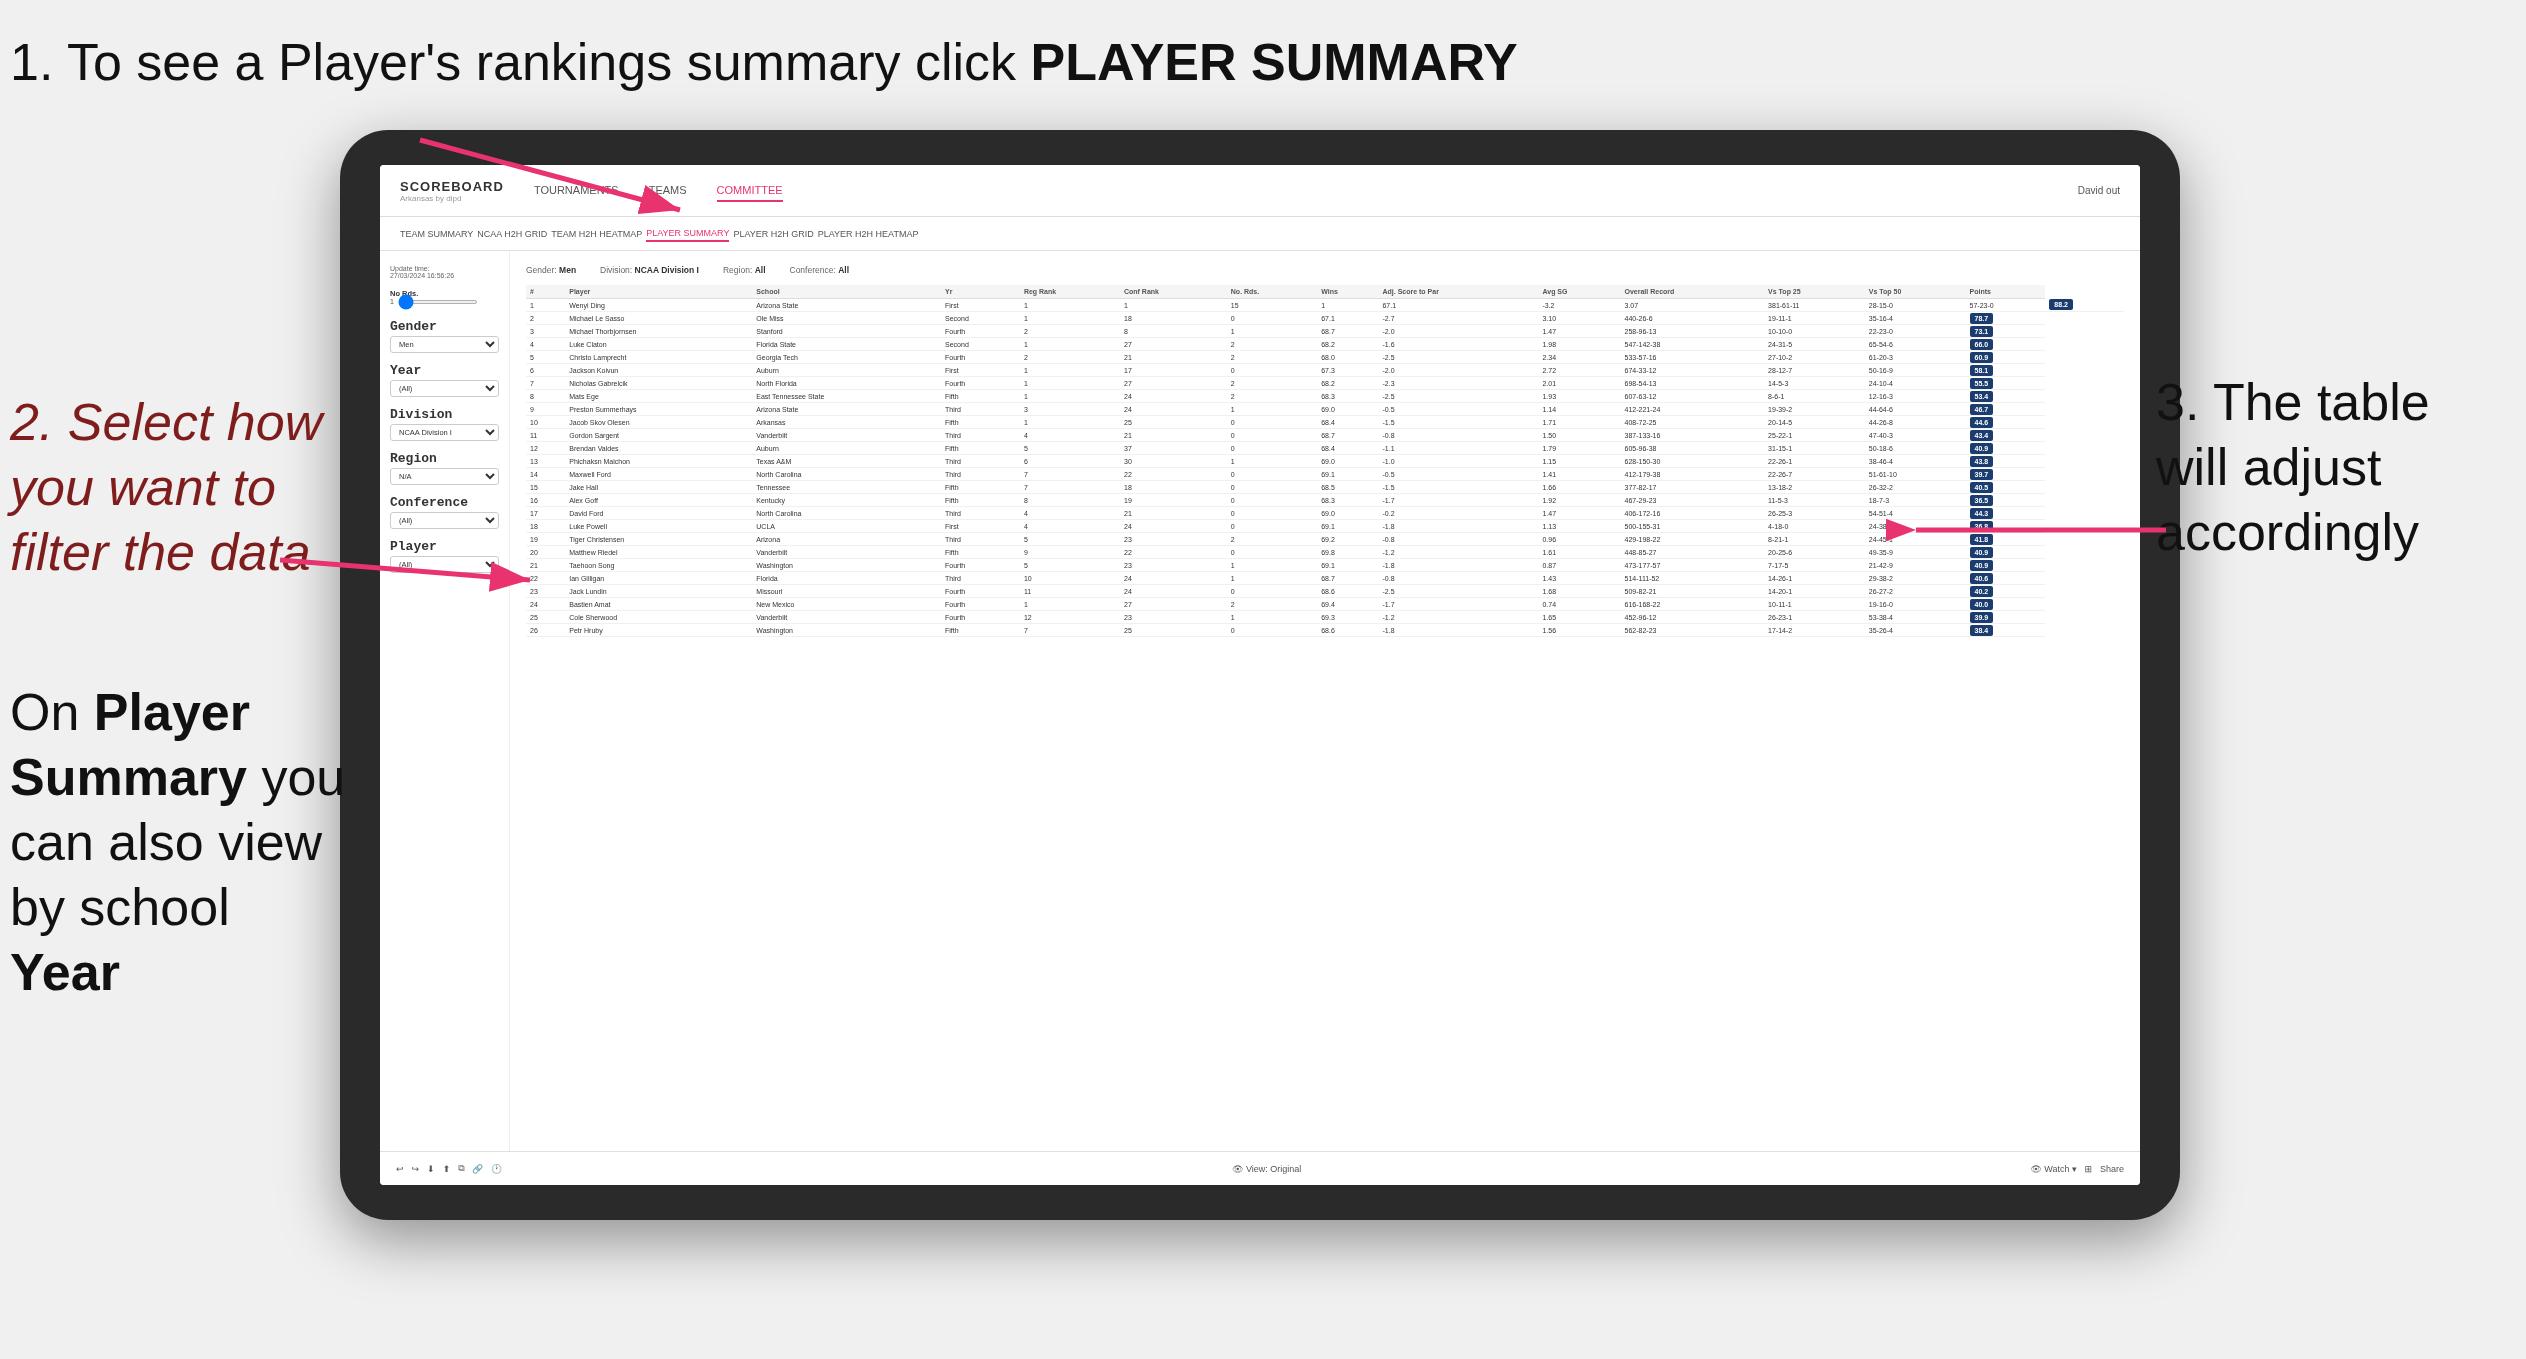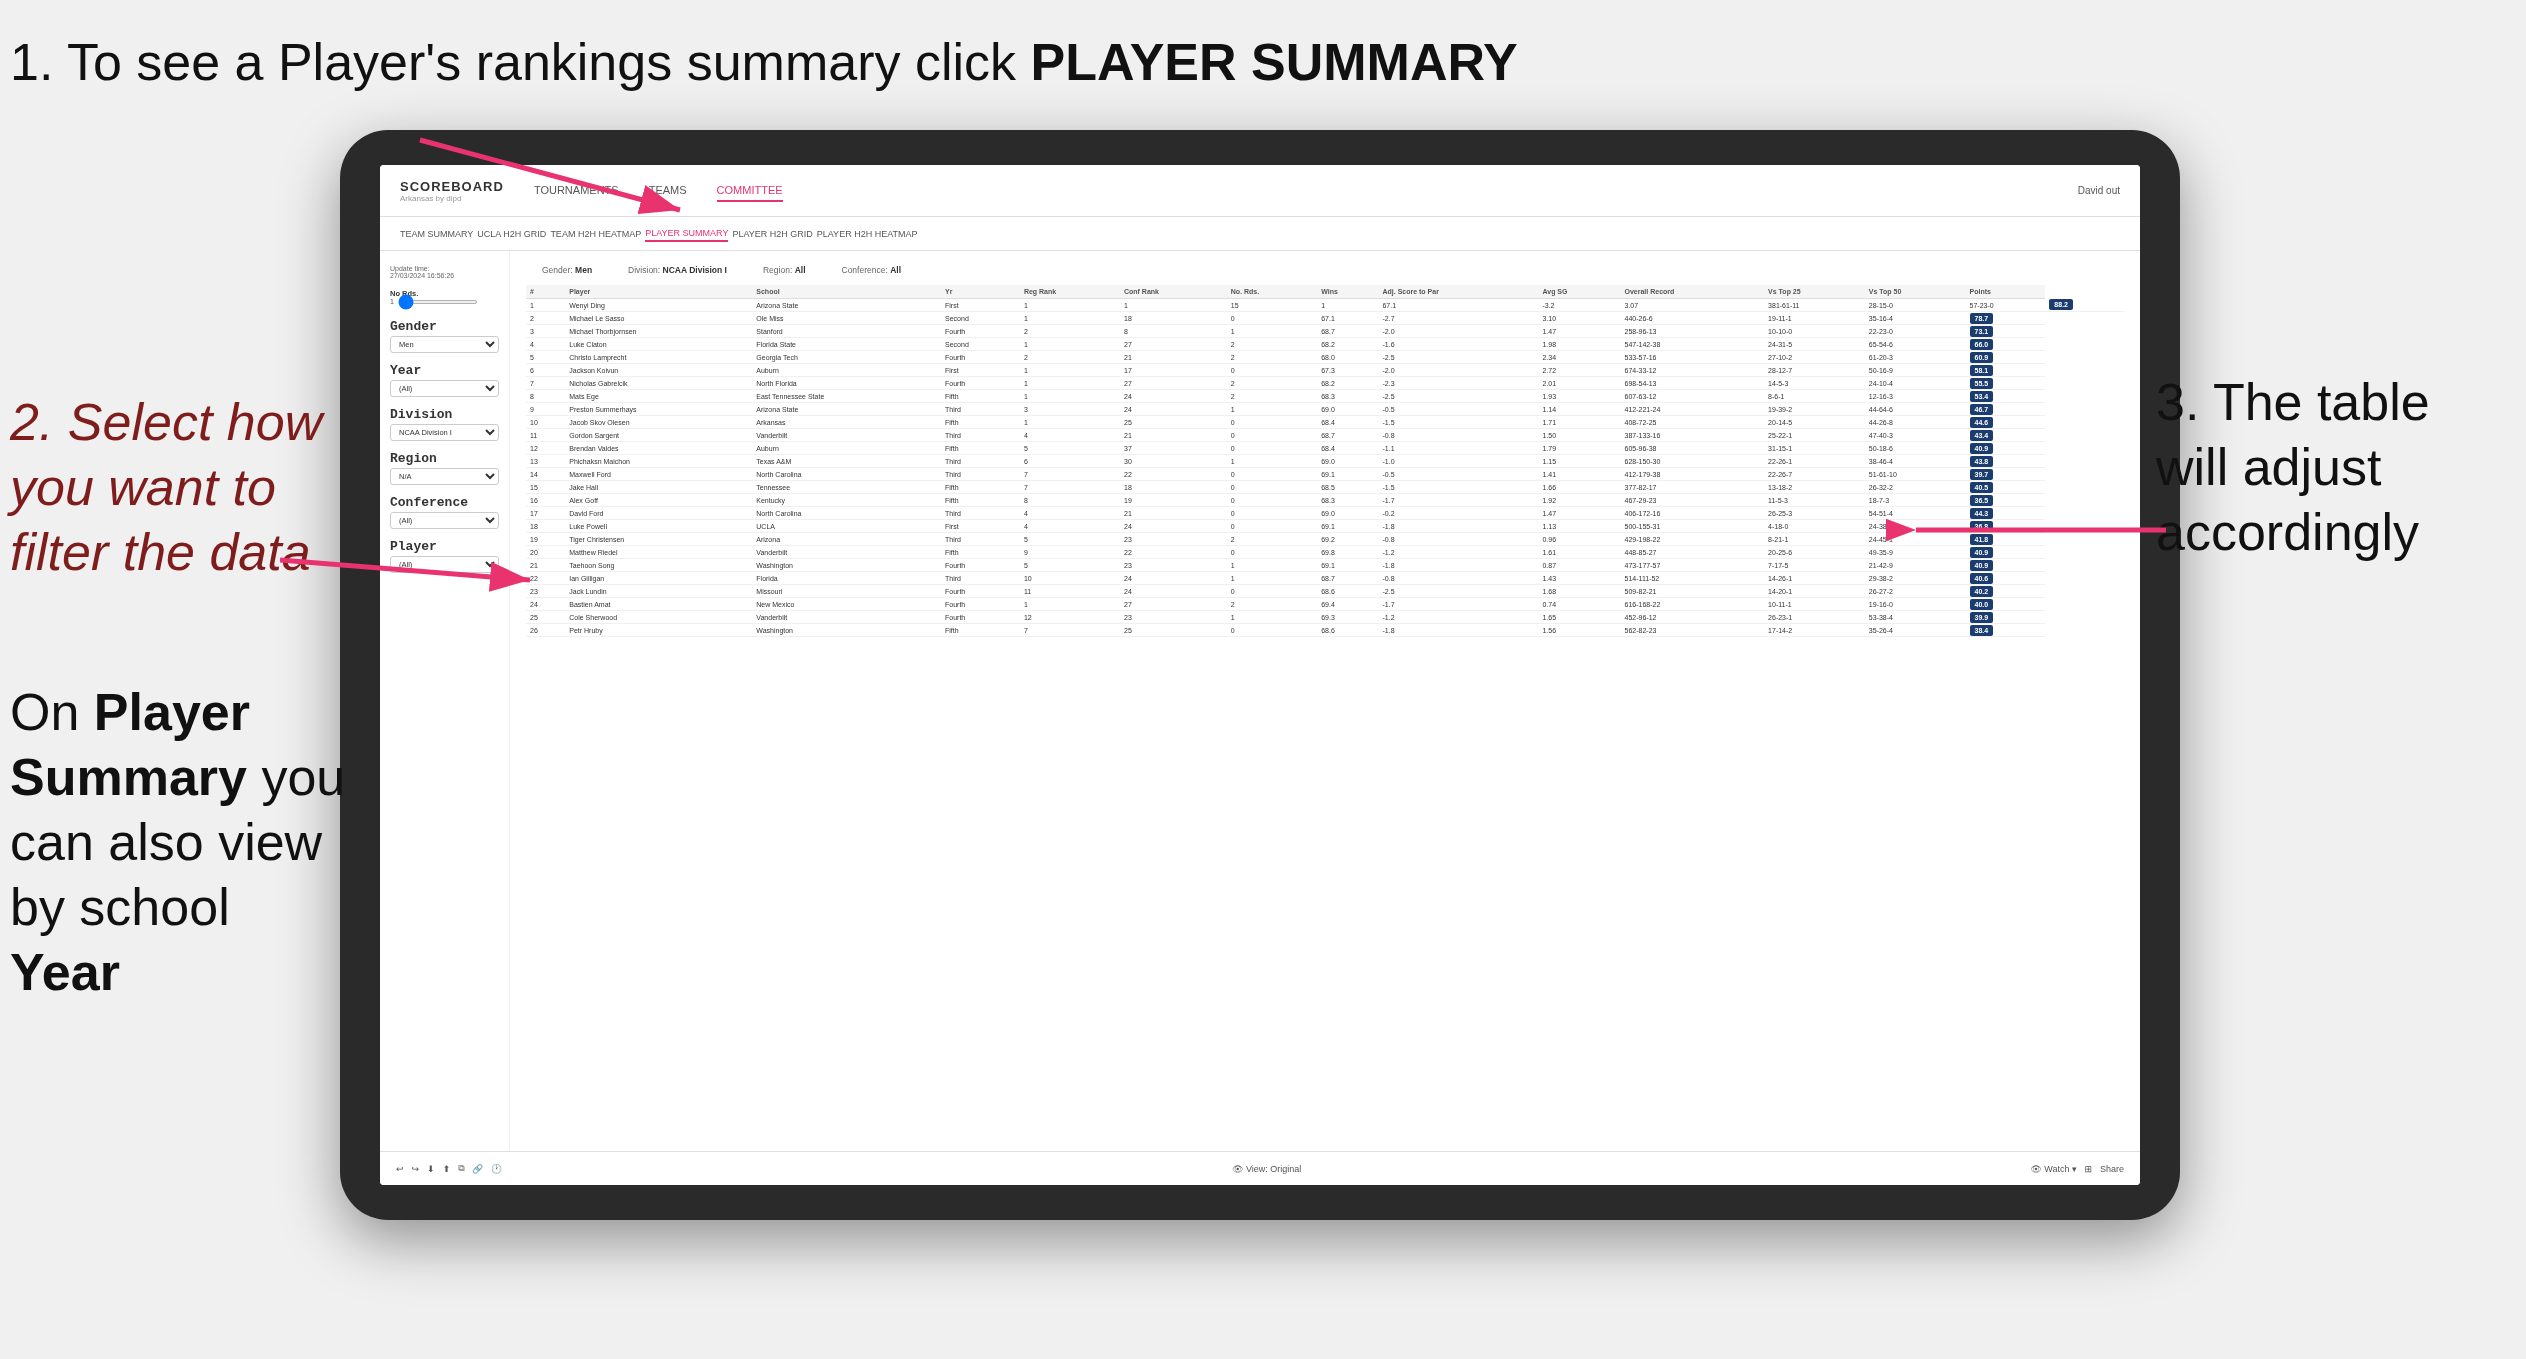--- a/index.html
+++ b/index.html
@@ -254,25 +254,24 @@
 
     .player-standings-title {
       font-size: 14px;
       font-weight: 700;
       color: #222;
       margin-bottom: 8px;
     }
 
     .filter-row {
       display: flex;
-      gap: 36px;
+      gap: 24px;
       margin-bottom: 10px;
       font-size: 8.5px;
       color: #333;
-      margin-left: 16px;
     }
 
     .filter-item span.filter-label {
       color: #666;
     }
 
     .filter-item span.filter-value {
       font-weight: 600;
     }
 
@@ -356,21 +355,21 @@
         <span class="nav-link">TEAMS</span>
         <span class="nav-link active">COMMITTEE</span>
       </div>
       <div class="nav-right">
         <span>David out</span>
       </div>
     </div>
 
     <div class="sub-nav">
       <span class="sub-nav-link">TEAM SUMMARY</span>
-      <span class="sub-nav-link">UCLA H2H GRID</span>
+      <span class="sub-nav-link">NCAA H2H GRID</span>
       <span class="sub-nav-link">TEAM H2H HEATMAP</span>
       <span class="sub-nav-link active">PLAYER SUMMARY</span>
       <span class="sub-nav-link">PLAYER H2H GRID</span>
       <span class="sub-nav-link">PLAYER H2H HEATMAP</span>
     </div>
 
     <div class="main-content">
 
       <div class="sidebar">
         <div class="sidebar-update">

